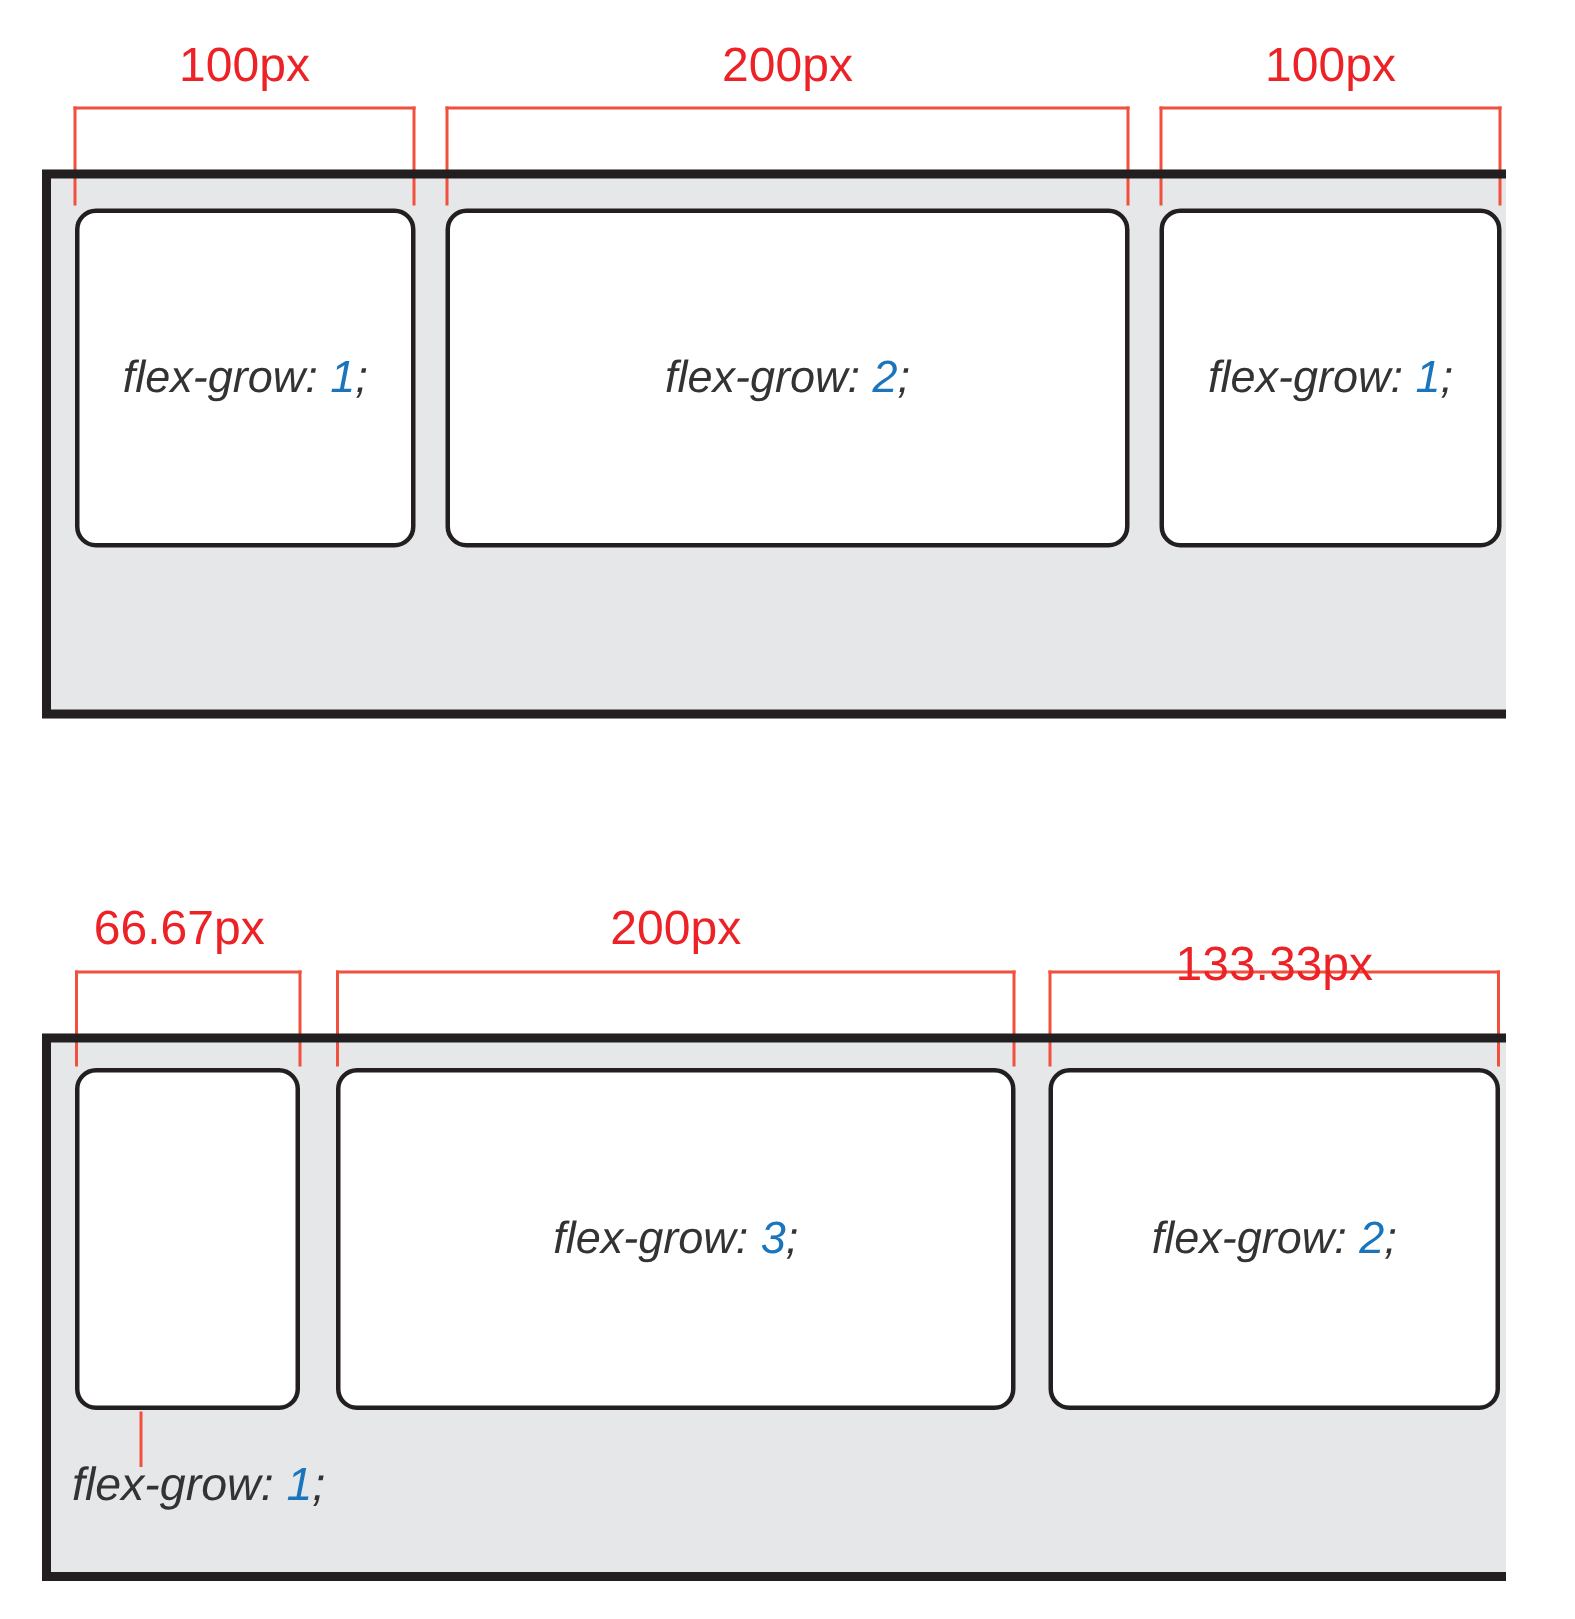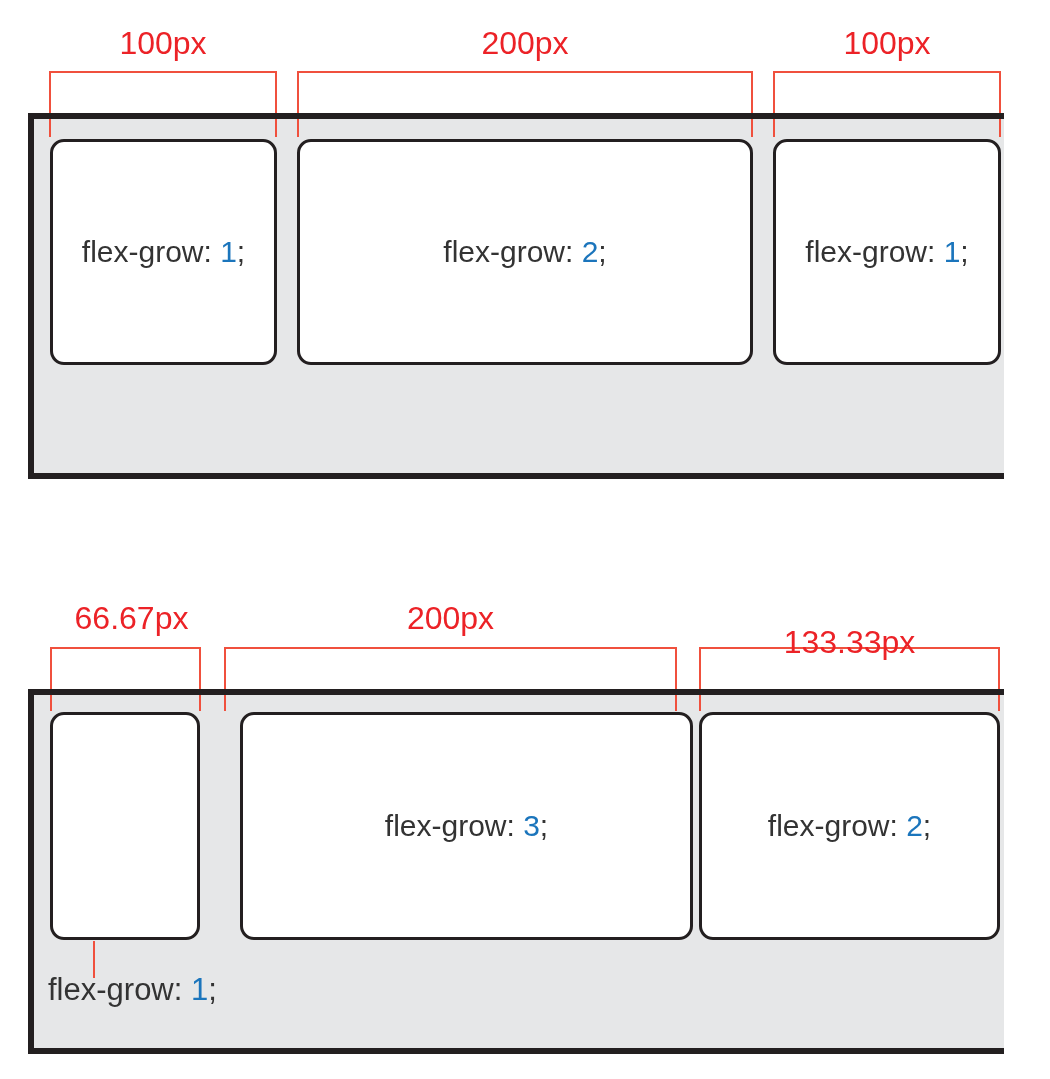--- a/index.html
+++ b/index.html
@@ -58,20 +58,21 @@
     display: flex;
     align-items: center;
     justify-content: center;
     z-index: 4;
   }
 
   .code {
     font-size: 30px;
     color: #333333;
     white-space: pre;
+    font-style: italic;
   }
   .num { color: #1b75bc; }
 
   
   .pointer-line {
     position: absolute;
     width: 2px;
     background: #f0503d;
     z-index: 2;
   }
@@ -91,32 +92,32 @@
   .d1-b1 { left: 297px; top: 71px; width: 456px; height: 66px; }
   .d1-b2 { left: 773px; top: 71px; width: 228px; height: 66px; }
 
   .d1-container { left: 28px; top: 113px; width: 995px; height: 366px; }
 
   .d1-box0 { left: 50px;  top: 139px; width: 227px; height: 226px; }
   .d1-box1 { left: 297px; top: 139px; width: 456px; height: 226px; }
   .d1-box2 { left: 773px; top: 139px; width: 228px; height: 226px; }
 
   
-  .d2-m0 { left: 56px;  top: 601px; width: 151px; }
+  .d2-m0 { left: 44px;  top: 601px; width: 151px; }
   .d2-m1 { left: 224px; top: 601px; width: 453px; }
   .d2-m2 { left: 699px; top: 625px; width: 301px; }
 
   .d2-b0 { left: 50px;  top: 647px; width: 151px; height: 64px; }
   .d2-b1 { left: 224px; top: 647px; width: 453px; height: 64px; }
   .d2-b2 { left: 699px; top: 647px; width: 301px; height: 64px; }
 
   .d2-container { left: 28px; top: 689px; width: 995px; height: 365px; }
 
   .d2-box0 { left: 50px;  top: 712px; width: 150px; height: 228px; }
-  .d2-box1 { left: 224px; top: 712px; width: 453px; height: 228px; margin-left: 16px; }
+  .d2-box1 { left: 224px; top: 712px; width: 453px; height: 228px; }
   .d2-box2 { left: 699px; top: 712px; width: 301px; height: 228px; }
 
   .d2-pointer { left: 93px; top: 941px; height: 37px; }
   .d2-outside { left: 48px; top: 972px; }
 </style>
 </head>
 <body>
 
 <div class="canvas">
 

